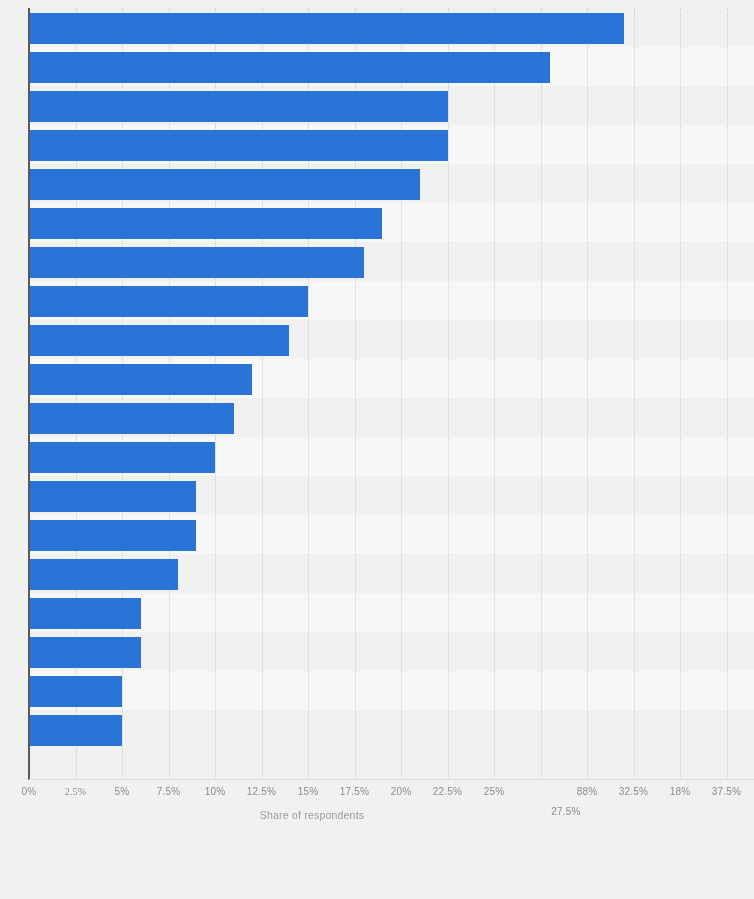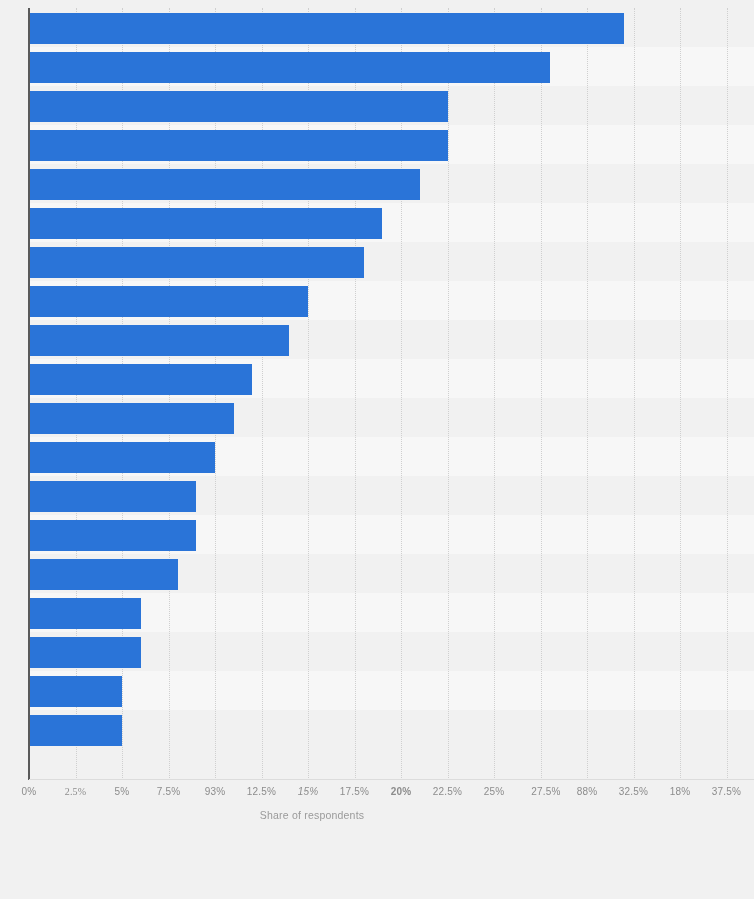--- a/index.html
+++ b/index.html
@@ -175,28 +175,28 @@
   </div>
 
   <div id="y-axis-line"></div>
   <div id="x-axis-line"></div>
 
   <div id="x-tick-labels">
       <div class="tick-label" style="left: 29px;">0%</div>
       <div class="tick-label" style="left: 75.5px; font-family: Liberation Serif, serif;">2.5%</div>
       <div class="tick-label" style="left: 122px;">5%</div>
       <div class="tick-label" style="left: 168.5px;">7.5%</div>
-      <div class="tick-label" style="left: 215px;">93%</div>
+      <div class="tick-label" style="left: 215px;">10%</div>
       <div class="tick-label" style="left: 261.5px;">12.5%</div>
-      <div class="tick-label" style="left: 308px; font-style: italic;">15%</div>
+      <div class="tick-label" style="left: 308px;">15%</div>
       <div class="tick-label" style="left: 354.5px;">17.5%</div>
-      <div class="tick-label" style="left: 401px; font-weight: bold;">20%</div>
+      <div class="tick-label" style="left: 401px;">20%</div>
       <div class="tick-label" style="left: 447.5px;">22.5%</div>
       <div class="tick-label" style="left: 494px;">25%</div>
-      <div class="tick-label" style="left: 546px;">27.5%</div>
+      <div class="tick-label" style="left: 566px; margin-top: 20px;">27.5%</div>
       <div class="tick-label" style="left: 587px;">88%</div>
       <div class="tick-label" style="left: 633.5px;">32.5%</div>
       <div class="tick-label" style="left: 680px;">18%</div>
       <div class="tick-label" style="left: 726.5px;">37.5%</div>
     </div>
 
   <div id="x-axis-title">Share of respondents</div>
 
   <div id="footer-area"></div>
 </div>

